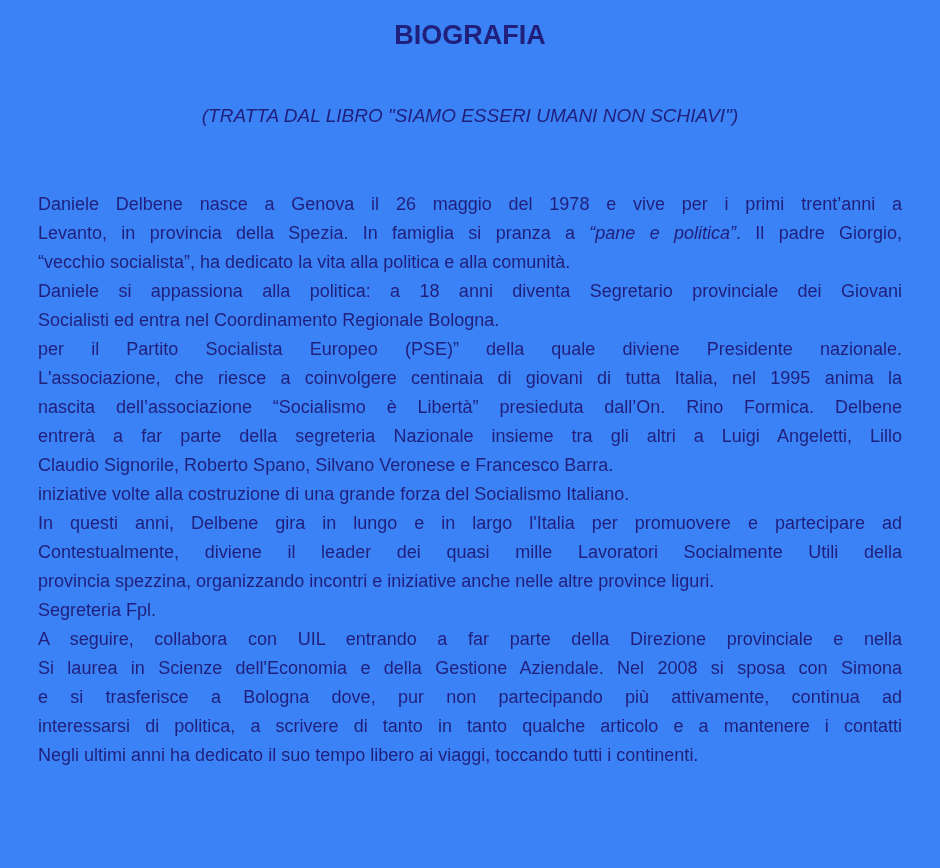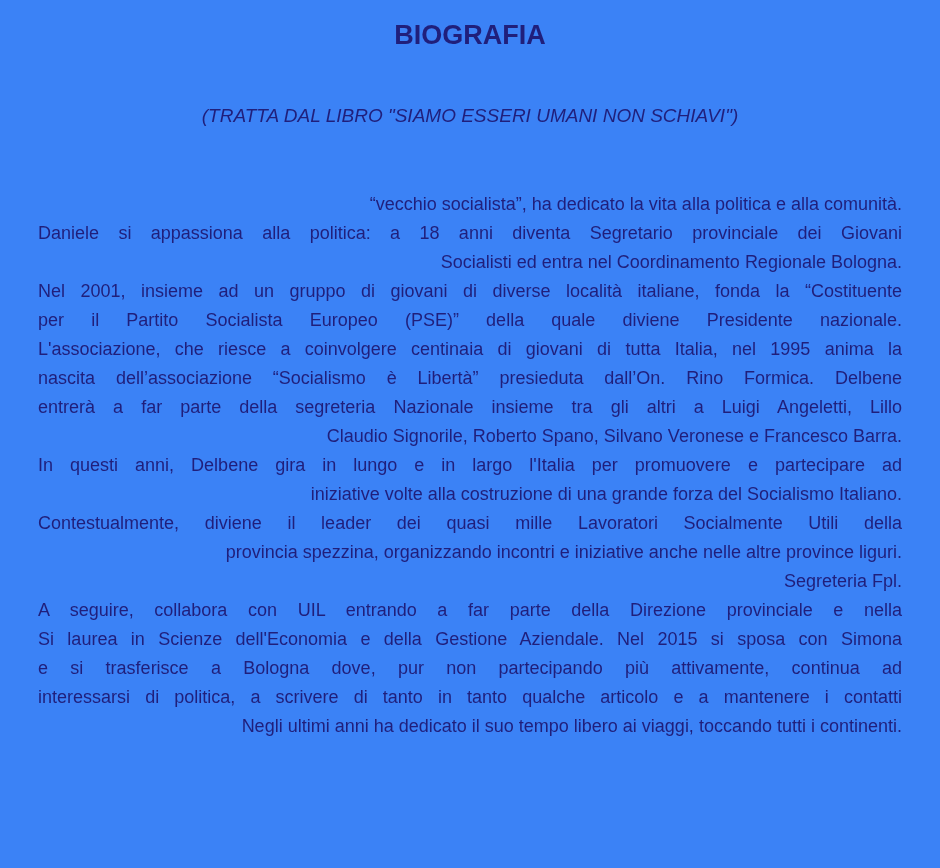--- a/index.html
+++ b/index.html
@@ -38,50 +38,51 @@
     position: absolute;
     top: 190px;
     left: 38px;
     width: 864px;
     font-size: 18px;
   }
   .line {
     line-height: 29px;
     height: 29px;
     white-space: normal;
-    text-align: right;
+    text-align: left;
   }
   .line.fill {
     text-align: justify;
     text-align-last: justify;
   }
   .it {
     font-style: italic;
   }
 </style>
 </head>
 <body>
 
 <div class="page" style="color: rgb(32, 31, 123); background: #3b82f6;">
   <div class="doc-title">BIOGRAFIA</div>
   <div class="doc-subtitle">(TRATTA DAL LIBRO "SIAMO ESSERI UMANI NON SCHIAVI")</div>
   <div class="body-text">
+      <div class="line fill"><span>Daniele Delbene nasce a Genova il 26 maggio del 1978 e vive per i primi trent’anni a</span></div>
+      <div class="line fill"><span>Levanto, in provincia della Spezia. In famiglia si pranza a </span><span class="it">“pane e politica”</span><span>. Il padre Giorgio,</span></div>
       <div class="line"><span>“vecchio socialista”, ha dedicato la vita alla politica e alla comunità.</span></div>
       <div class="line fill"><span>Daniele si appassiona alla politica: a 18 anni diventa Segretario provinciale dei Giovani</span></div>
       <div class="line"><span>Socialisti ed entra nel Coordinamento Regionale Bologna.</span></div>
-      <div class="line fill"><span>Nel 2001, insieme ad un gruppo di giovani di diverse località italiane, fonda la “Costituente</span></div>
       <div class="line fill"><span>per il Partito Socialista Europeo (PSE)” della quale diviene Presidente nazionale.</span></div>
       <div class="line fill"><span>L'associazione, che riesce a coinvolgere centinaia di giovani di tutta Italia, nel 1995 anima la</span></div>
       <div class="line fill"><span>nascita dell’associazione “Socialismo è Libertà” presieduta dall’On. Rino Formica. Delbene</span></div>
       <div class="line fill"><span>entrerà a far parte della segreteria Nazionale insieme tra gli altri a Luigi Angeletti, Lillo</span></div>
       <div class="line"><span>Claudio Signorile, Roberto Spano, Silvano Veronese e Francesco Barra.</span></div>
+      <div class="line"><span>iniziative volte alla costruzione di una grande forza del Socialismo Italiano.</span></div>
       <div class="line fill"><span>In questi anni, Delbene gira in lungo e in largo l'Italia per promuovere e partecipare ad</span></div>
-      <div class="line"><span>iniziative volte alla costruzione di una grande forza del Socialismo Italiano.</span></div>
       <div class="line fill"><span>Contestualmente, diviene il leader dei quasi mille Lavoratori Socialmente Utili della</span></div>
       <div class="line"><span>provincia spezzina, organizzando incontri e iniziative anche nelle altre province liguri.</span></div>
       <div class="line"><span>Segreteria Fpl.</span></div>
       <div class="line fill"><span>A seguire, collabora con UIL entrando a far parte della Direzione provinciale e nella</span></div>
-      <div class="line fill"><span>Si laurea in Scienze dell'Economia e della Gestione Aziendale. Nel 2015 si sposa con Simona</span></div>
+      <div class="line fill"><span>Si laurea in Scienze dell'Economia e della Gestione Aziendale. Nel 2008 si sposa con Simona</span></div>
       <div class="line fill"><span>e si trasferisce a Bologna dove, pur non partecipando più attivamente, continua ad</span></div>
       <div class="line fill"><span>interessarsi di politica, a scrivere di tanto in tanto qualche articolo e a mantenere i contatti</span></div>
       <div class="line"><span>Negli ultimi anni ha dedicato il suo tempo libero ai viaggi, toccando tutti i continenti.</span></div>
     </div>
 </div>
 
 </body></html>

